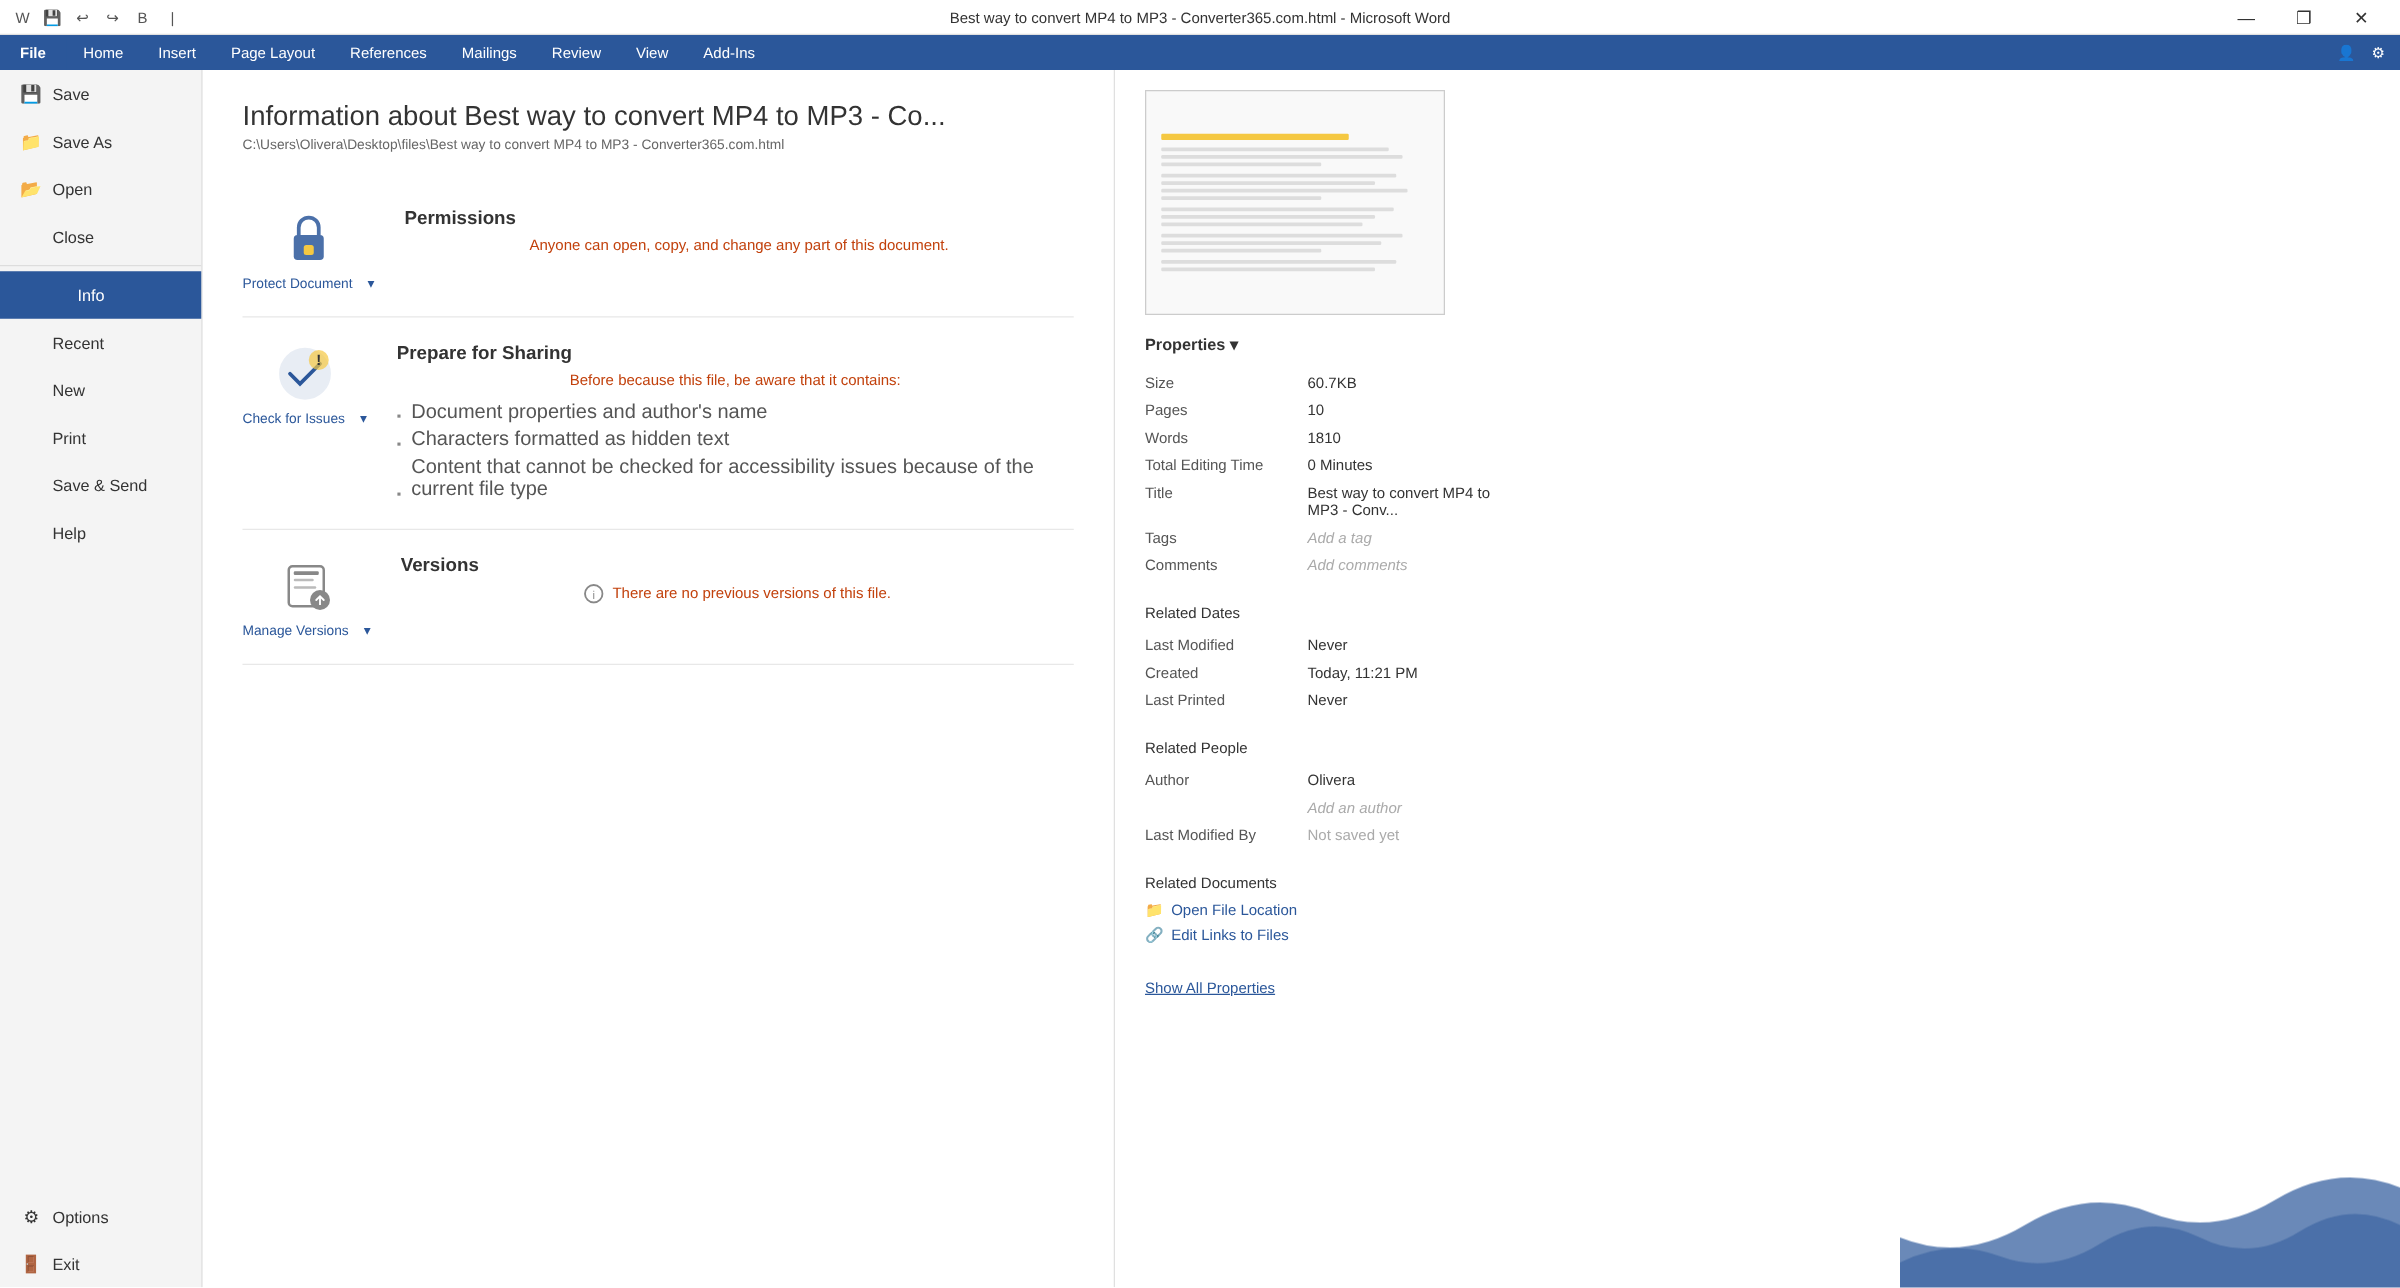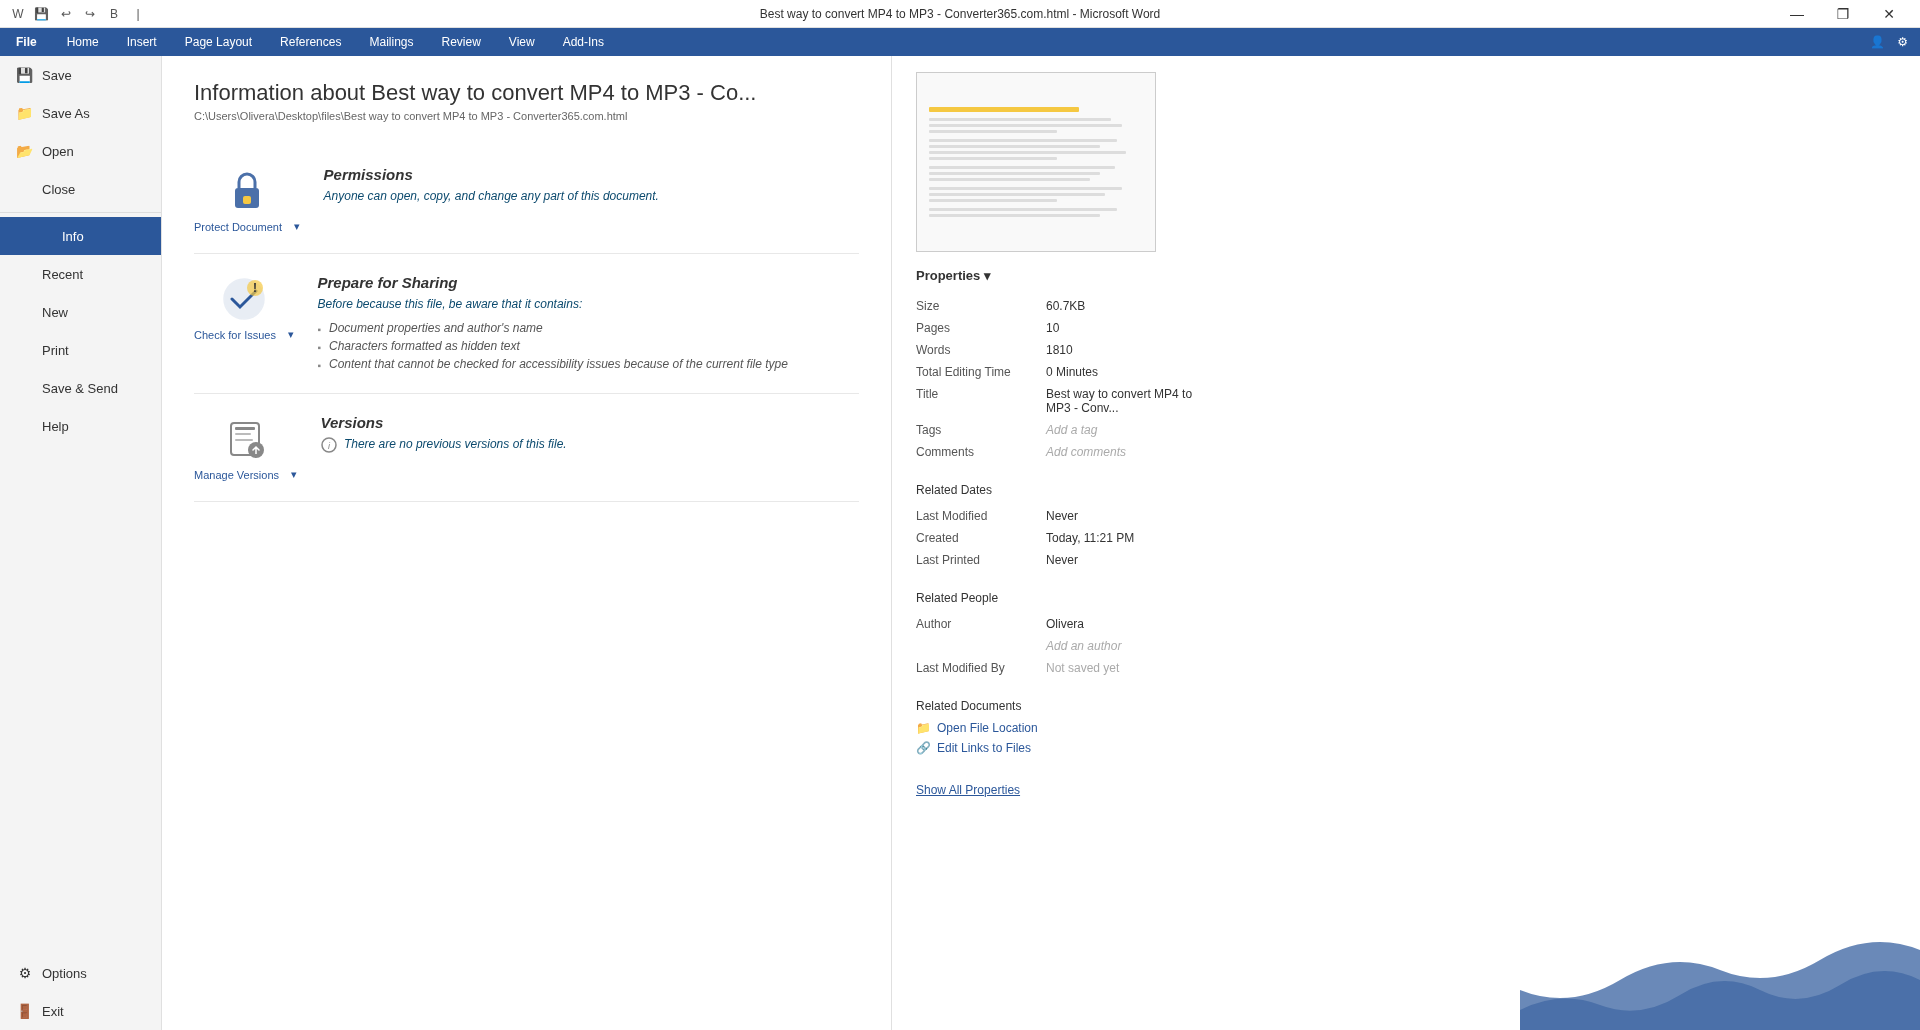--- a/index.html
+++ b/index.html
@@ -46,25 +46,25 @@
     
     .info-panel { flex: 1; padding: 24px 32px; overflow-y: auto; border-right: 1px solid #e0e0e0; max-width: 730px; }
     .info-title { font-size: 22px; color: #333; margin-bottom: 4px; font-weight: 300; }
     .info-path { font-size: 11px; color: #666; margin-bottom: 24px; }
 
     .info-section { display: flex; align-items: flex-start; padding: 20px 0; border-bottom: 1px solid #e8e8e8; gap: 24px; }
     .info-section:first-of-type { border-top: 1px solid #e8e8e8; }
     .section-icon-btn { display: flex; flex-direction: column; align-items: center; min-width: 90px; cursor: pointer; }
     .section-icon { width: 50px; height: 50px; display: flex; align-items: center; justify-content: center; margin-bottom: 4px; }
     .section-btn-label { font-size: 11px; color: #2b579a; text-align: center; display: flex; align-items: center; gap: 12px; cursor: pointer; }
-    .section-content { flex: 1; font-style: italic; }
+    .section-content { flex: 1; }
     .section-title { font-size: 15px; font-weight: 600; color: #333; margin-bottom: 6px; }
-    .section-desc { font-size: 12px; color: #0c4a6e; margin-bottom: 8px; }
+    .section-desc { font-size: 12px; color: #c2410c; margin-bottom: 8px; text-align: center; }
     .bullet-list { list-style: none; padding: 0; }
-    .bullet-list li { font-size: 12px; color: #555; padding: 2px 0; display: flex; align-items: flex-end; gap: 8px; }
+    .bullet-list li { font-size: 16px; color: #555; padding: 2px 0; display: flex; align-items: flex-end; gap: 8px; }
     .bullet-list li::before { content: '▪'; color: #888; font-size: 10px; margin-top: 2px; flex-shrink: 0; }
 
     
     .props-panel { width: 350px; padding: 16px 24px; overflow-y: auto; background: #fff; }
     .doc-preview { width: 240px; height: 180px; border: 1px solid #ccc; margin-bottom: 16px; background: #f9f9f9; overflow: hidden; position: relative; }
     .doc-preview-inner { width: 100%; height: 100%; display: flex; align-items: center; justify-content: center; }
     .doc-preview-lines { width: 90%; }
     .doc-line { height: 3px; background: #ddd; margin: 3px 0; border-radius: 1px; }
     .doc-line.highlight { background: #f5c842; height: 5px; }
     .doc-line.short { width: 60%; }

